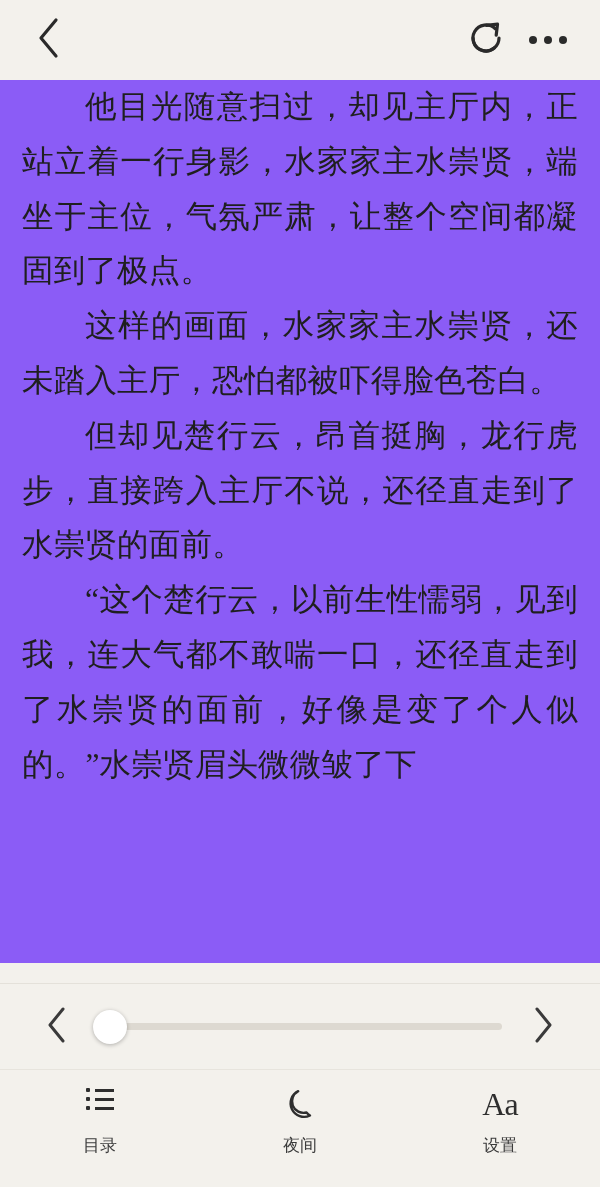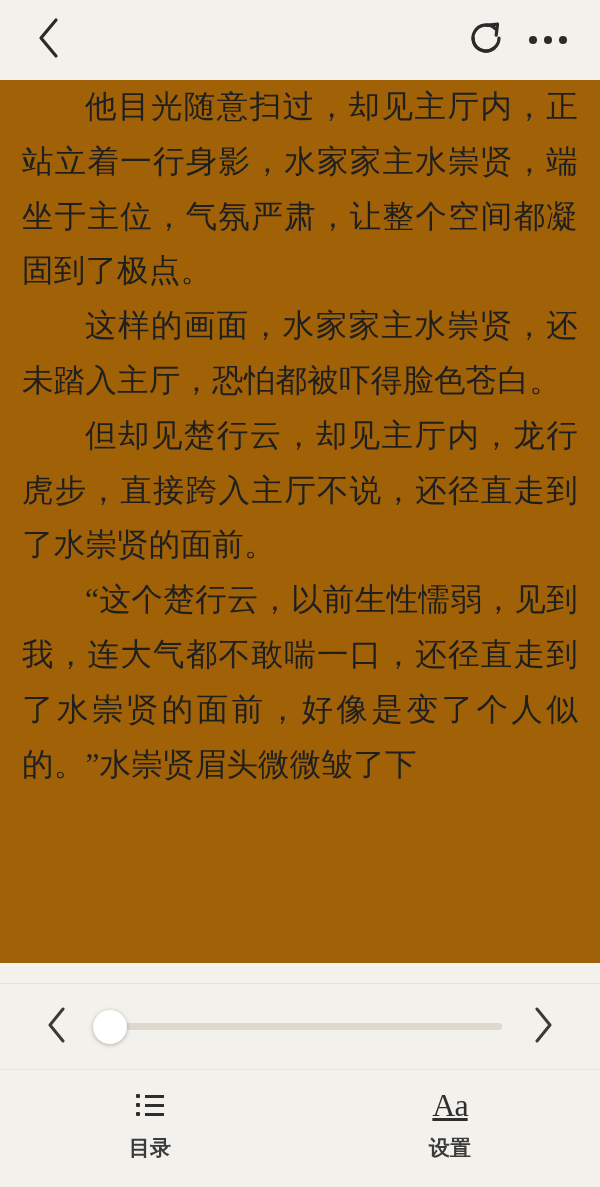--- a/index.html
+++ b/index.html
@@ -6,21 +6,21 @@
   html, body {
     margin: 0; padding: 0;
     width: 600px; height: 1187px;
     overflow: hidden;
     background: #f3f1ec;
     font-family: "Liberation Sans", sans-serif;
   }
   #app {
     position: relative;
     width: 600px; height: 1187px;
-    background: #a16207;
+    background: #8b5cf6;
     display: flex;
     flex-direction: column;
   }
 
   
   .topbar {
     height: 80px;
     flex: 0 0 80px;
     display: flex;
     align-items: center;
@@ -135,29 +135,27 @@
     width: 150px;
     display: flex;
     flex-direction: column;
     align-items: center;
     gap: 12px;
     color: #2e2e2e;
   }
   .tool .glyph {
     height: 34px;
     display: flex;
-    align-items: center;
+    align-items: flex-start;
     justify-content: center;
-    text-decoration: underline;
   }
   .tool .tool-label {
-    font-size: 21px;
+    font-size: 17px;
     color: #3b3b3b;
     font-family: "Liberation Sans", sans-serif;
-    font-weight: bold;
   }
   .aa {
     font-family: "Liberation Serif", serif;
     font-size: 32px;
     line-height: 32px;
     letter-spacing: -1px;
   }
   
   .list-icon { display: flex; flex-direction: column; gap: 5px; width: 28px; }
   .list-icon .row { display: flex; align-items: center; gap: 5px; }
@@ -196,21 +194,21 @@
           <i></i>
           <i></i>
       </span>
     </div>
   </div>
 
   <div class="reader">
     <div class="page-text">
       <p>他目光随意扫过，却见主厅内，正站立着一行身影，水家家主水崇贤，端坐于主位，气氛严肃，让整个空间都凝固到了极点。</p>
       <p>这样的画面，水家家主水崇贤，还未踏入主厅，恐怕都被吓得脸色苍白。</p>
-      <p>但却见楚行云，却见主厅内，龙行虎步，直接跨入主厅不说，还径直走到了水崇贤的面前。</p>
+      <p>但却见楚行云，昂首挺胸，龙行虎步，直接跨入主厅不说，还径直走到了水崇贤的面前。</p>
       <p>“这个楚行云，以前生性懦弱，见到我，连大气都不敢喘一口，还径直走到了水崇贤的面前，好像是变了个人似的。”水崇贤眉头微微皱了下</p>
     </div>
     <div class="clip-mask"></div>
   </div>
 
   <div class="navbar">
     <div class="chev">
       <span>
         <svg width="26" height="40" viewBox="0 0 26 40" fill="none" aria-hidden="true">
           <path d="M19 4 L6 20 L19 36" stroke="#3a3a3a" stroke-width="3" stroke-linecap="round" stroke-linejoin="round"></path>
@@ -248,20 +246,28 @@
             </span>
           <span class="row">
               <b></b>
               <s></s>
             </span>
         </span>
       </span>
       <span class="tool-label">目录</span>
     </div>
 
+    <div class="tool">
+      <span class="glyph">
+        <svg width="30" height="32" viewBox="0 0 30 32" fill="none" aria-hidden="true">
+          <path d="M21.5 24.5A11.5 11.5 0 0 1 13.2 3.2 12.6 12.6 0 1 0 25 27.5a11.4 11.4 0 0 1-3.5-3z" stroke="#2e2e2e" stroke-width="2.4" stroke-linejoin="round"></path>
+        </svg>
+      </span>
+      <span class="tool-label">夜间</span>
+    </div>
 
     <div class="tool">
       <span class="glyph">
         <span class="aa">Aa</span>
       </span>
       <span class="tool-label">设置</span>
     </div>
 
   </div>
 </div>

